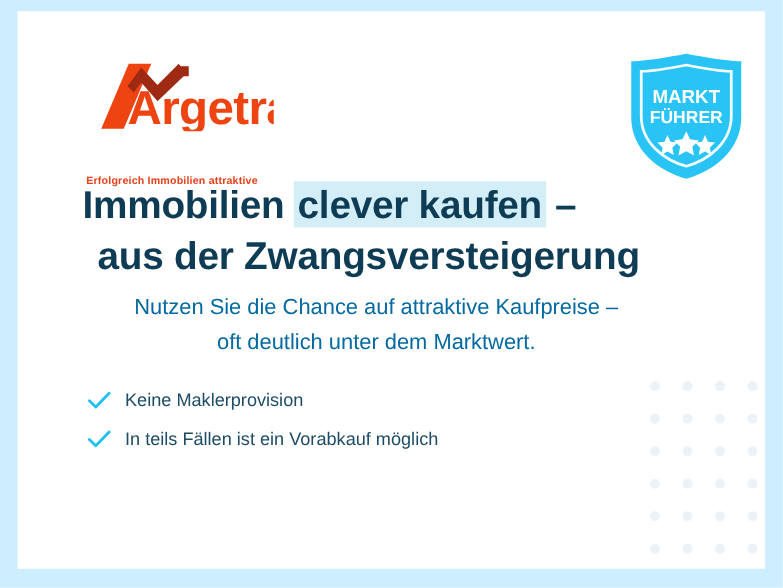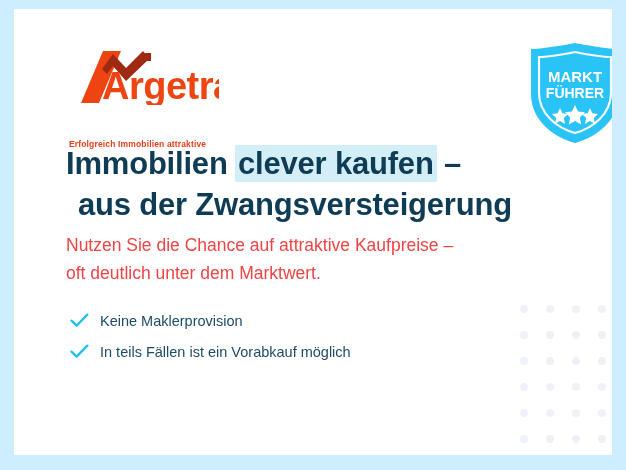--- a/index.html
+++ b/index.html
@@ -72,21 +72,21 @@
     font-size: 8.5px;
     font-weight: bold;
     color: #e8401a;
     letter-spacing: 0.15px;
     white-space: nowrap;
   }
 
   
   #badge {
     position: absolute;
-    left: 513px;
+    left: 487px;
     top: 33px;
     width: 96px;
     height: 102px;
   }
   #badge svg { display: block; }
 
   
   #headline {
     position: absolute;
     left: 52px;
@@ -108,23 +108,24 @@
   }
   #headline .line2 { display: block; margin-left: 12px; }
 
   
   #subheadline {
     position: absolute;
     left: 52px;
     top: 222px;
     width: 470px;
     font-size: 17.5px;
-    color: #ef4444;
+    color: #0369a1;
     line-height: 1.62;
     font-weight: normal;
+    text-align: center;
   }
   #subheadline .sub-line { display: block; white-space: nowrap; }
 
   
   #benefits {
     position: absolute;
     left: 56px;
     top: 296px;
     width: 440px;
   }

